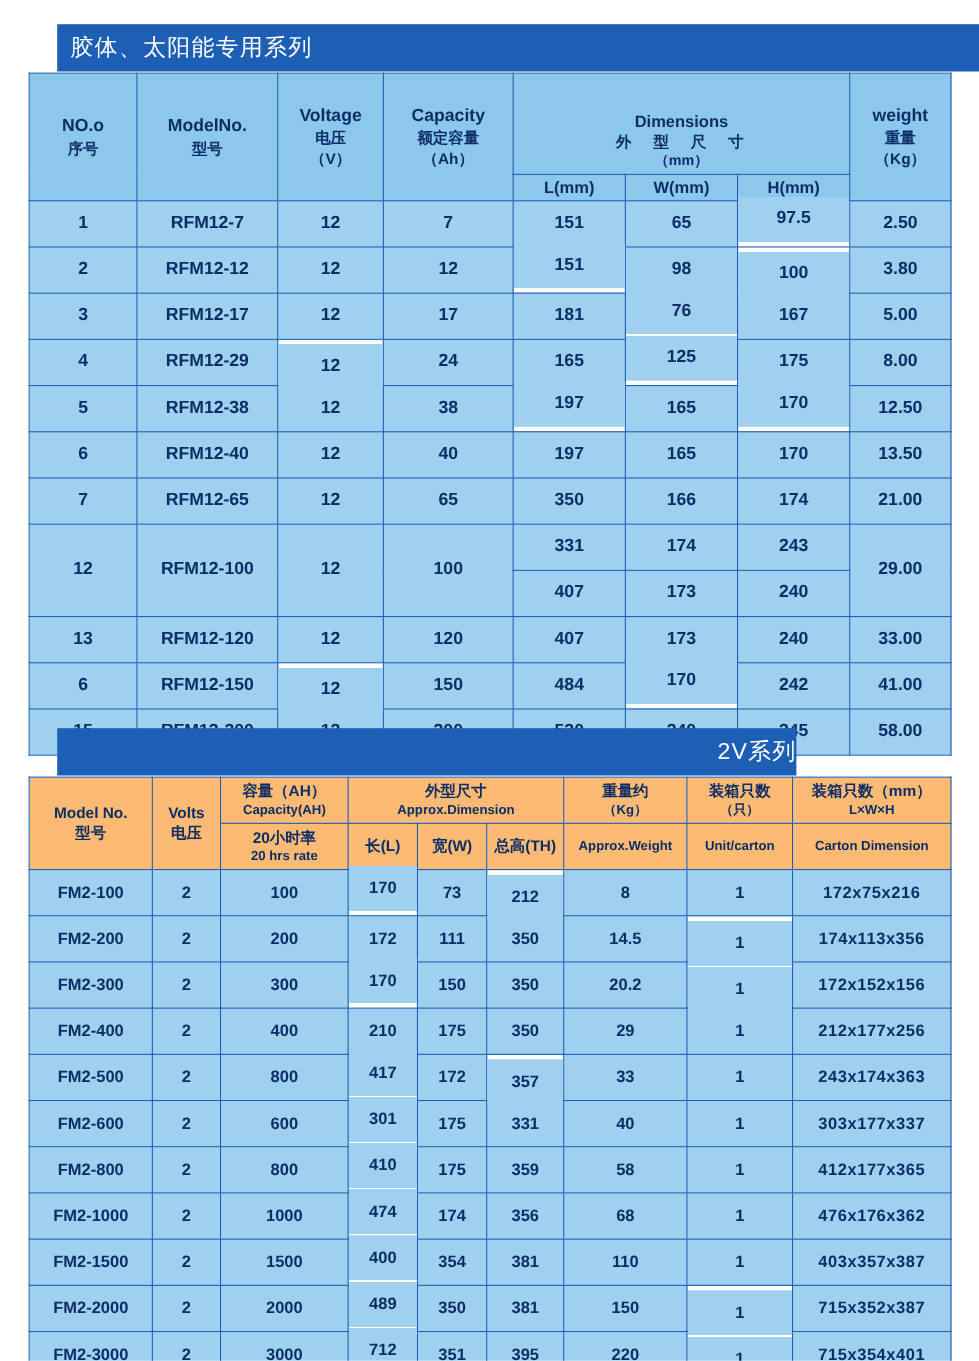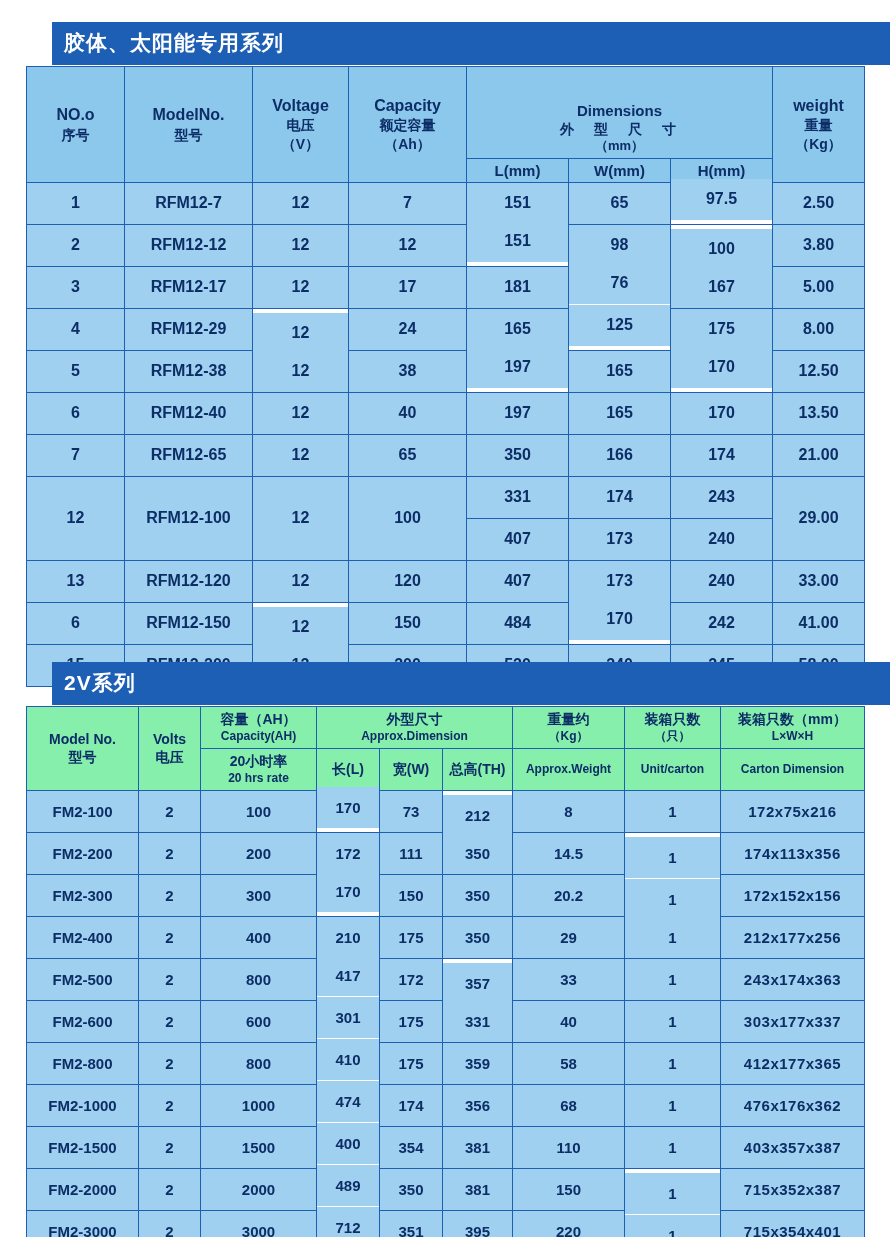--- a/index.html
+++ b/index.html
@@ -11,27 +11,27 @@
     -webkit-font-smoothing:antialiased;
   }
   .page{position:relative;width:890px;height:1237px;overflow:hidden;}
 
   
   .section-title{
     margin:0 26px;
     background:#1d5fb4;
     color:#ffffff;
     font-size:21px;
-    font-weight:bold;
+    font-weight:normal;
     letter-spacing:1px;
     padding:7px 0 8px 12px;
     box-sizing:border-box;
   }
   .bar1{position:absolute;left:26px;top:22px;width:838px;}
-  .bar2{position:absolute;left:26px;top:662px;width:838px;}
+  .bar2{position:absolute;left:26px;top:662px;width:672px;text-align:right;}
 
   
   table{
     border-collapse:collapse;
     table-layout:fixed;
   }
   td,th{
     border:1px solid #1d5fb4;
     text-align:center;
     vertical-align:middle;
@@ -56,21 +56,21 @@
   .t1 .stack .l2{font-size:14px;}
   .t1 .stack .l3{font-size:14px;}
 
   
   .nudge-up{position:relative;top:-4px;}
   .nudge-dn{position:relative;top:4px;}
 
   
   .t2{position:absolute;left:26px;top:706px;width:838px;}
   .t2 td{height:39px;font-size:15px;}
-  .t2 .hdr{background:#86efac;}
+  .t2 .hdr{background:#fdba74;}
   .t2 .h-big{font-size:14px;line-height:1.25;}
   .t2 .h-sm{font-size:12px;line-height:1.25;}
   .t2 .model{font-size:15px;}
   .t2 .carton{font-size:15px;letter-spacing:0.5px;margin-left:32px;}
 </style>
 </head>
 <body>
 
 <div class="page">
 

